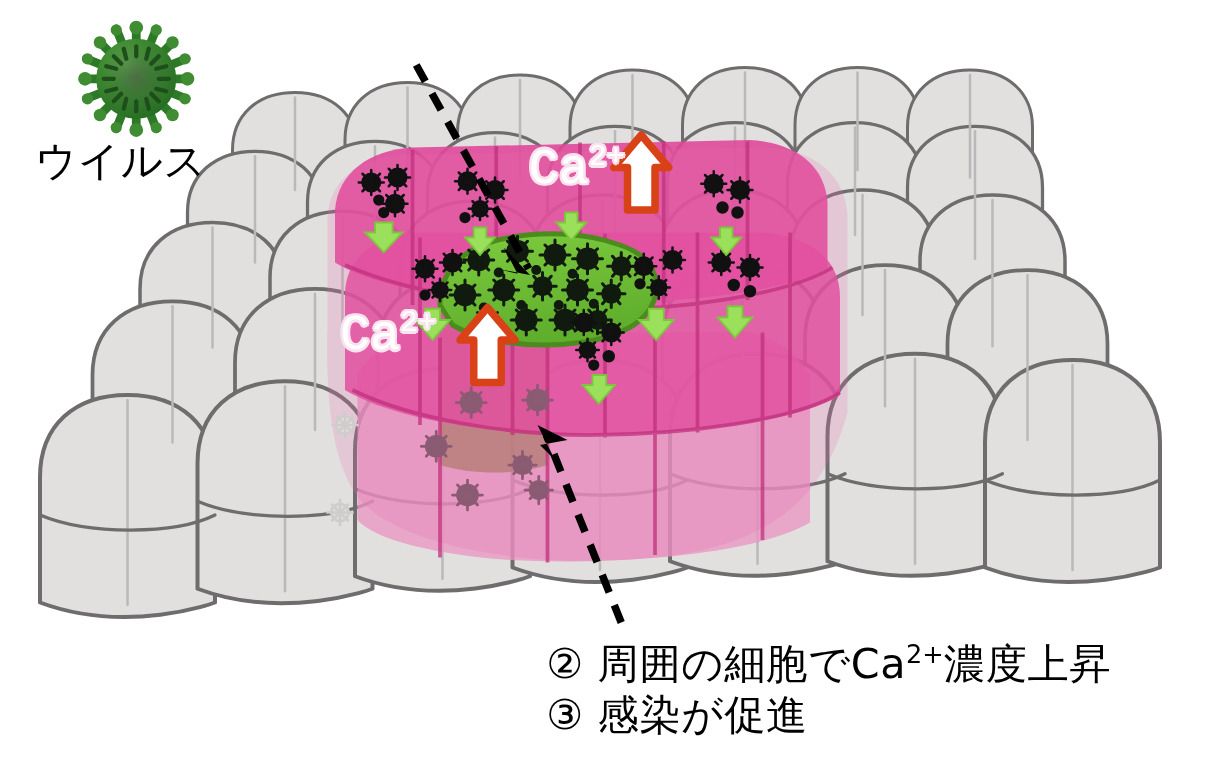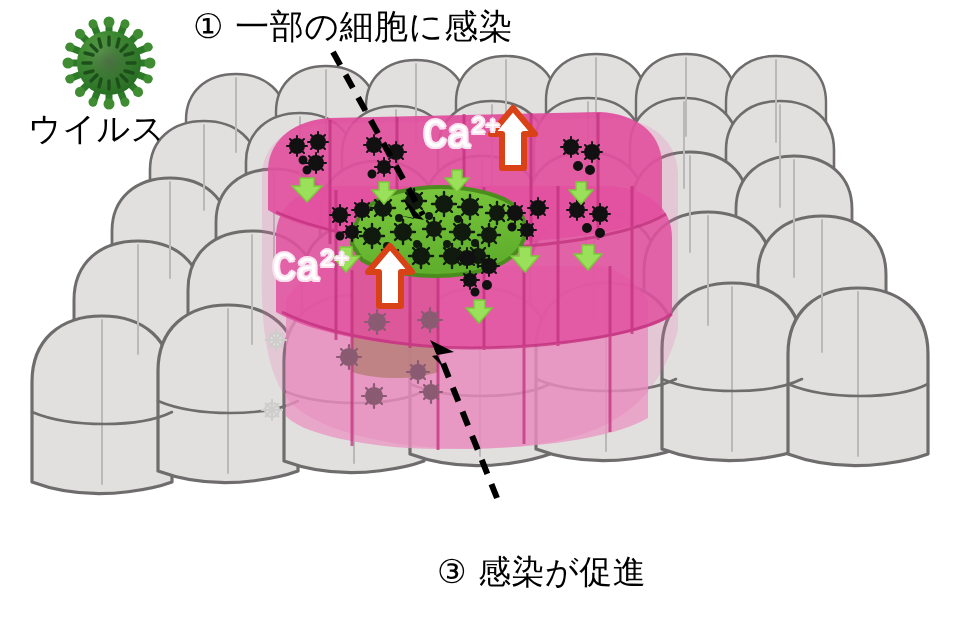--- a/index.html
+++ b/index.html
@@ -530,22 +530,22 @@
         <path d="M62,28 L60,36"></path>
       <path d="M42,76 L44,68"></path>
         <path d="M62,76 L60,68"></path>
       <path d="M28,42 L36,44"></path>
         <path d="M28,62 L36,60"></path>
       <path d="M76,42 L68,44"></path>
         <path d="M76,62 L68,60"></path>
     </g>
   </svg>
 
-  <div class="jp-label" id="label-step1">① 一部の細胞に感染</div>
-
+
+  <div class="jp-label" id="label-step2"><span>② 周囲の細胞でCa</span><span class="sup2">2+</span><span>濃度上昇</span></div>
 
   <div class="jp-label" id="label-step3">③ 感染が促進</div>
 
   <div class="jp-label" id="label-virus">ウイルス</div>
 
   <div class="ca-label" id="ca-label-top"><span>Ca</span><span class="ca-sup">2+</span></div>
 
   <div class="ca-label" id="ca-label-left"><span>Ca</span><span class="ca-sup">2+</span></div>
 
 </div>

